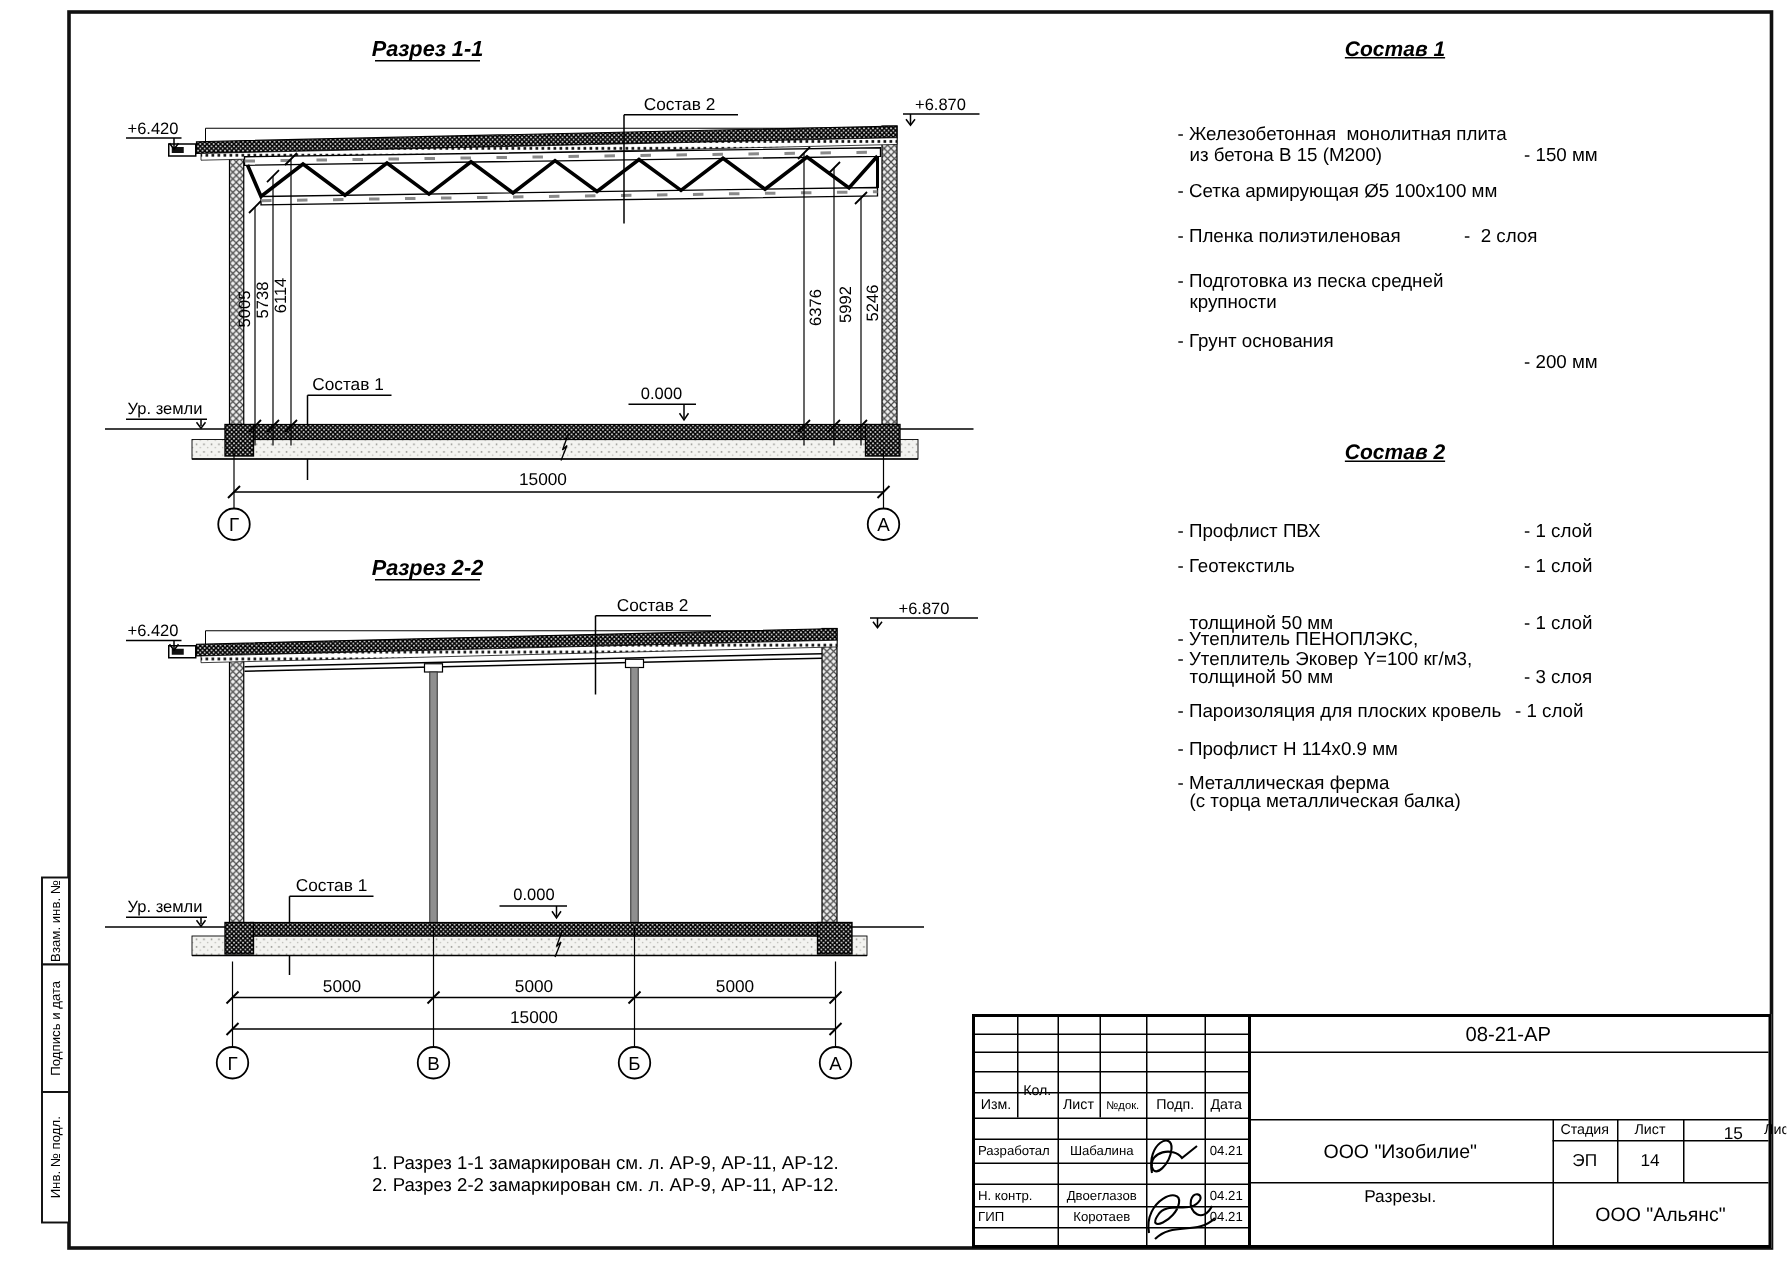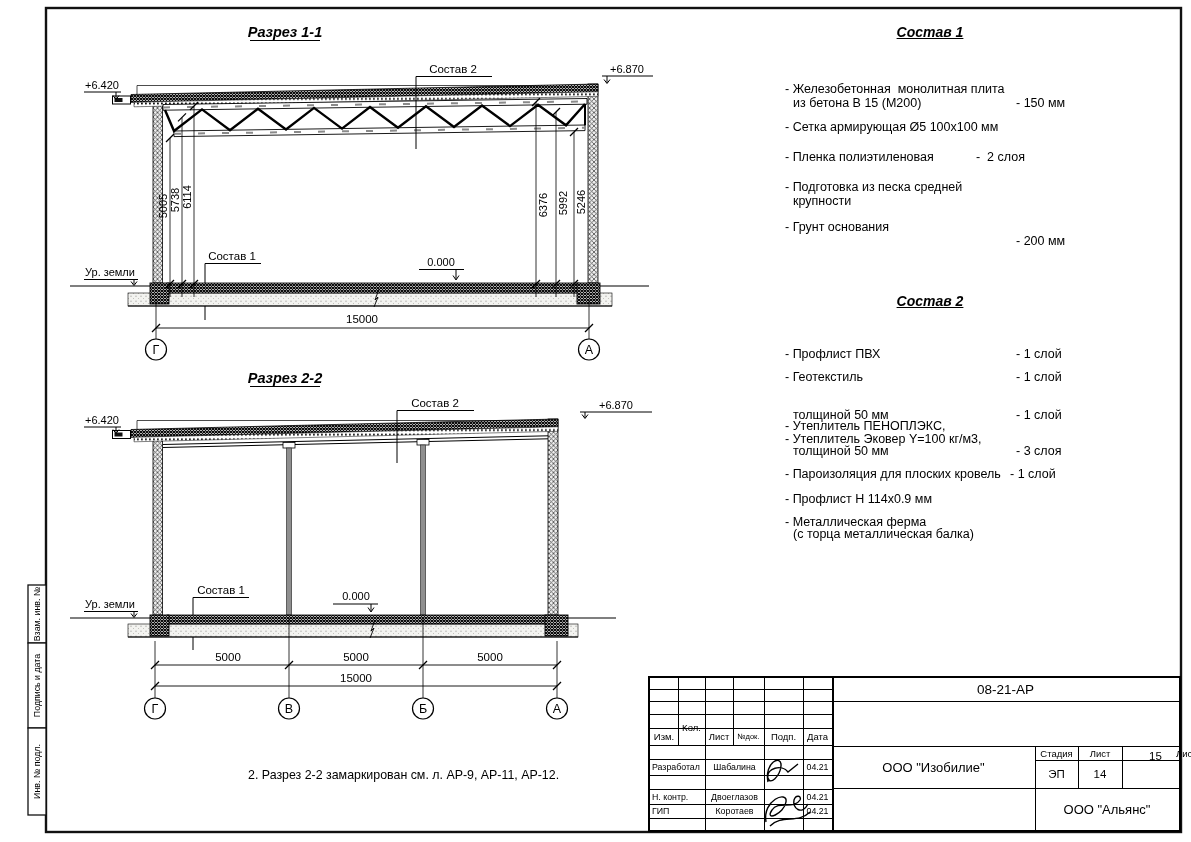--- a/index.html
+++ b/index.html
@@ -305,20 +305,21 @@
   <div class="li" style="left:793px;top:443.5px;">толщиной 50 мм</div>
   <div class="li" style="left:1016px;top:443.5px;">- 3 слоя</div>
   <div class="li" style="left:785px;top:467px;">- Пароизоляция для плоских кровель</div>
   <div class="li" style="left:1010px;top:467px;">- 1 слой</div>
   <div class="li" style="left:785px;top:491.5px;">- Профлист Н 114х0.9 мм</div>
   <div class="li" style="left:785px;top:515px;">- Металлическая ферма</div>
   <div class="li" style="left:793px;top:527px;">(с торца металлическая балка)</div>
 </div>
 
 <div class="abs" style="left:248px;top:768px;">
+  <div class="note-line">1. Разрез 1-1 замаркирован см. л. АР-9, АР-11, АР-12.</div>
   <div class="note-line">2. Разрез 2-2 замаркирован см. л. АР-9, АР-11, АР-12.</div>
 </div>
 
 <div class="tb">
 
   <div class="vl" style="left:182px;top:0;height:152px;width:1.5px;"></div>
   <div class="vl" style="left:28px;top:0;height:67px;"></div>
   <div class="vl" style="left:83px;top:0;height:67px;"></div>
   <div class="vl" style="left:55px;top:0;height:152px;"></div>
   <div class="vl" style="left:114px;top:0;height:152px;"></div>
@@ -364,16 +365,17 @@
   </svg>
 
   <div class="cell big" style="left:182px;top:0;width:347px;height:23px;">08-21-АР</div>
   <div class="cell" style="left:182px;top:68px;width:203px;height:42px;font-size:13px;">ООО "Изобилие"</div>
   <div class="cell" style="left:385px;top:68px;width:43px;height:14px;">Стадия</div>
   <div class="cell" style="left:428px;top:68px;width:44px;height:14px;">Лист</div>
   <div class="cell" style="left:472px;top:68px;width:57px;height:14px;margin-left:41px;">Листов</div>
   <div class="cell med" style="left:385px;top:82px;width:43px;height:28px;text-align:center;">ЭП</div>
   <div class="cell med" style="left:428px;top:82px;width:44px;height:28px;">14</div>
   <div class="cell med" style="left:472px;top:64px;width:67px;height:28px;">15</div>
+  <div class="cell med" style="left:182px;top:110px;width:203px;height:20px;">Разрезы.</div>
   <div class="cell" style="left:385px;top:110px;width:144px;height:42px;font-size:13px;">ООО "Альянс"</div>
 </div>
 
 </div>
 
 </body></html>

